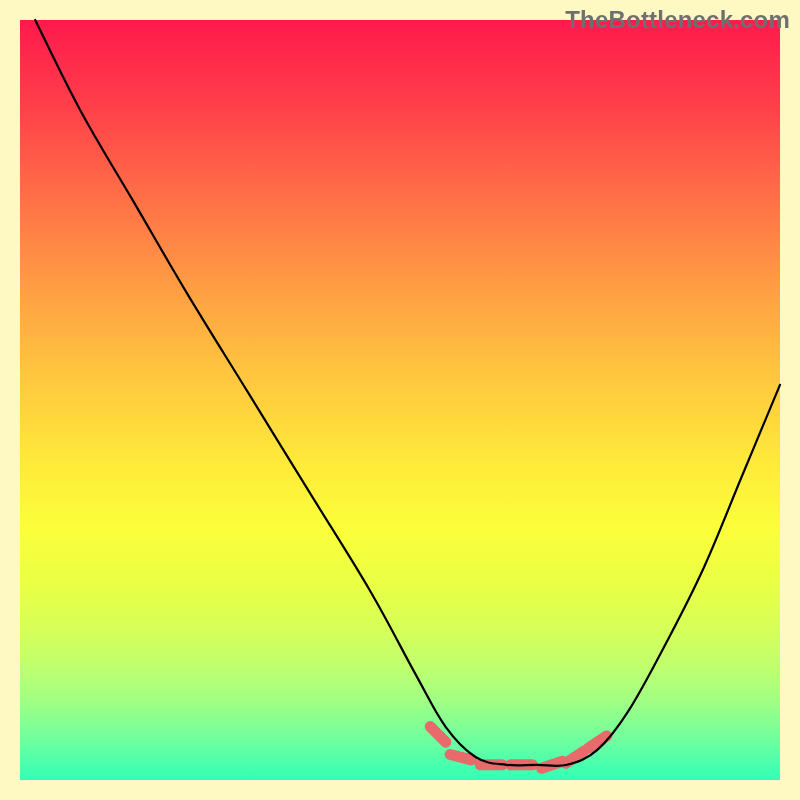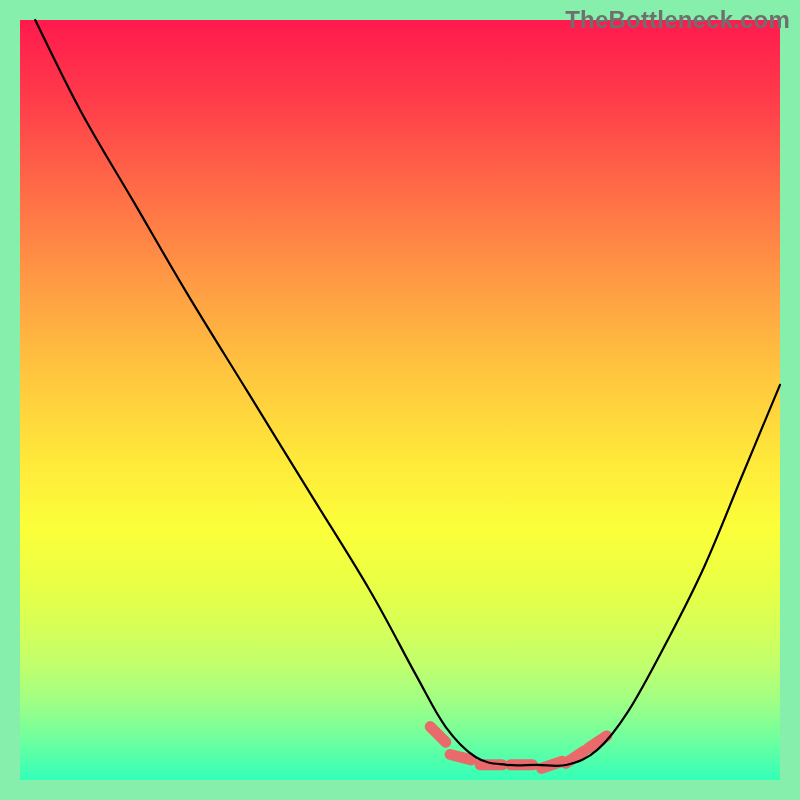--- a/index.html
+++ b/index.html
@@ -1,21 +1,21 @@
 <!DOCTYPE html>
 <html><head>
 <meta charset="utf-8">
 <style>
   * { margin: 0; padding: 0; box-sizing: border-box; }
   html, body { width: 800px; height: 800px; overflow: hidden; background: #000; }
   .stage {
     position: relative;
     width: 800px;
     height: 800px;
-    background: #86efac;
+    background: #fef9c3;
   }
   .plot-area {
     position: absolute;
     left: 20px;
     top: 20px;
     width: 760px;
     height: 760px;
     background: linear-gradient(to bottom,
       #ff1a4d 0%,
       #ff3a4a 10%,

